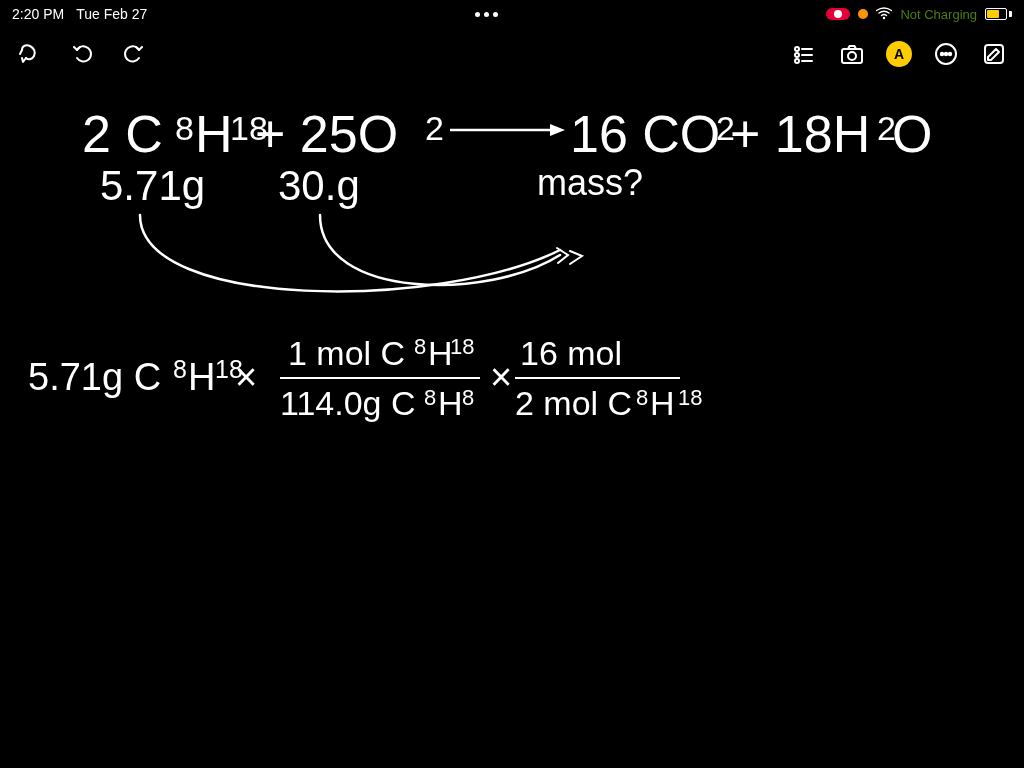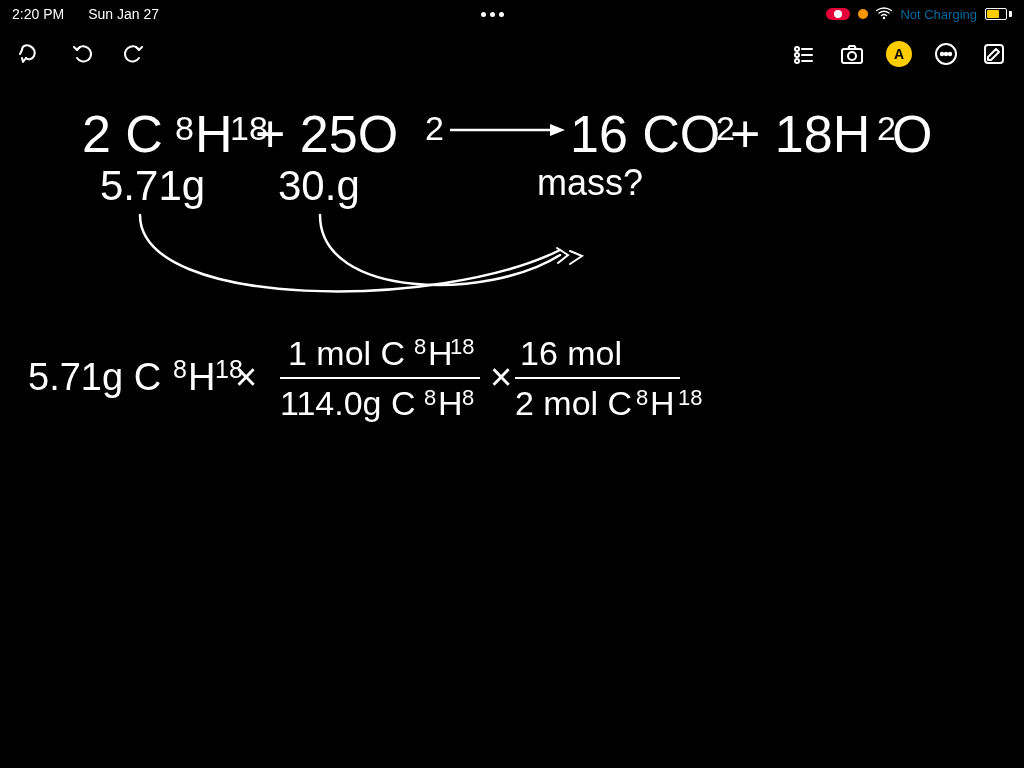--- a/index.html
+++ b/index.html
@@ -23,21 +23,21 @@
       display: flex;
       align-items: center;
       justify-content: space-between;
       padding: 0 12px;
       z-index: 10;
     }
 
     .status-left {
       display: flex;
       align-items: center;
-      gap: 24px;
+      gap: 12px;
       color: #fff;
       font-size: 14px;
       font-weight: 500;
       text-align: center;
     }
 
     .status-center {
       display: flex;
       align-items: center;
       gap: 4px;
@@ -191,40 +191,40 @@
       font-size: 14px;
       font-weight: bold;
     }
   </style>
 </head>
 <body>
 
 <div class="status-bar">
   <div class="status-left">
     <span>2:20 PM</span>
-    <span>Sun Jan 27</span>
+    <span>Tue Feb 27</span>
   </div>
   <div class="status-center">
     <div class="dot"></div>
     <div class="dot"></div>
     <div class="dot"></div>
   </div>
   <div class="status-right">
     <div class="record-btn">
       <div class="record-dot"></div>
     </div>
     <div class="orange-dot"></div>
 
     <svg width="16" height="14" viewBox="0 0 16 14">
       <path d="M8 11 L8 11" stroke="white" stroke-width="2.5" stroke-linecap="round"></path>
       <path d="M5.5 8.5 Q8 6.5 10.5 8.5" stroke="white" stroke-width="1.5" fill="none" stroke-linecap="round"></path>
       <path d="M3 6 Q8 2.5 13 6" stroke="white" stroke-width="1.5" fill="none" stroke-linecap="round"></path>
       <path d="M0.5 3.5 Q8 -1.5 15.5 3.5" stroke="white" stroke-width="1.5" fill="none" stroke-linecap="round"></path>
     </svg>
-    <span style="color:#0369a1;font-size:13px;">Not Charging</span>
+    <span style="color:#4d7c0f;font-size:13px;">Not Charging</span>
 
     <div class="battery-icon">
       <div class="battery-body">
         <div class="battery-fill"></div>
       </div>
       <div class="battery-tip"></div>
     </div>
   </div>
 </div>
 

